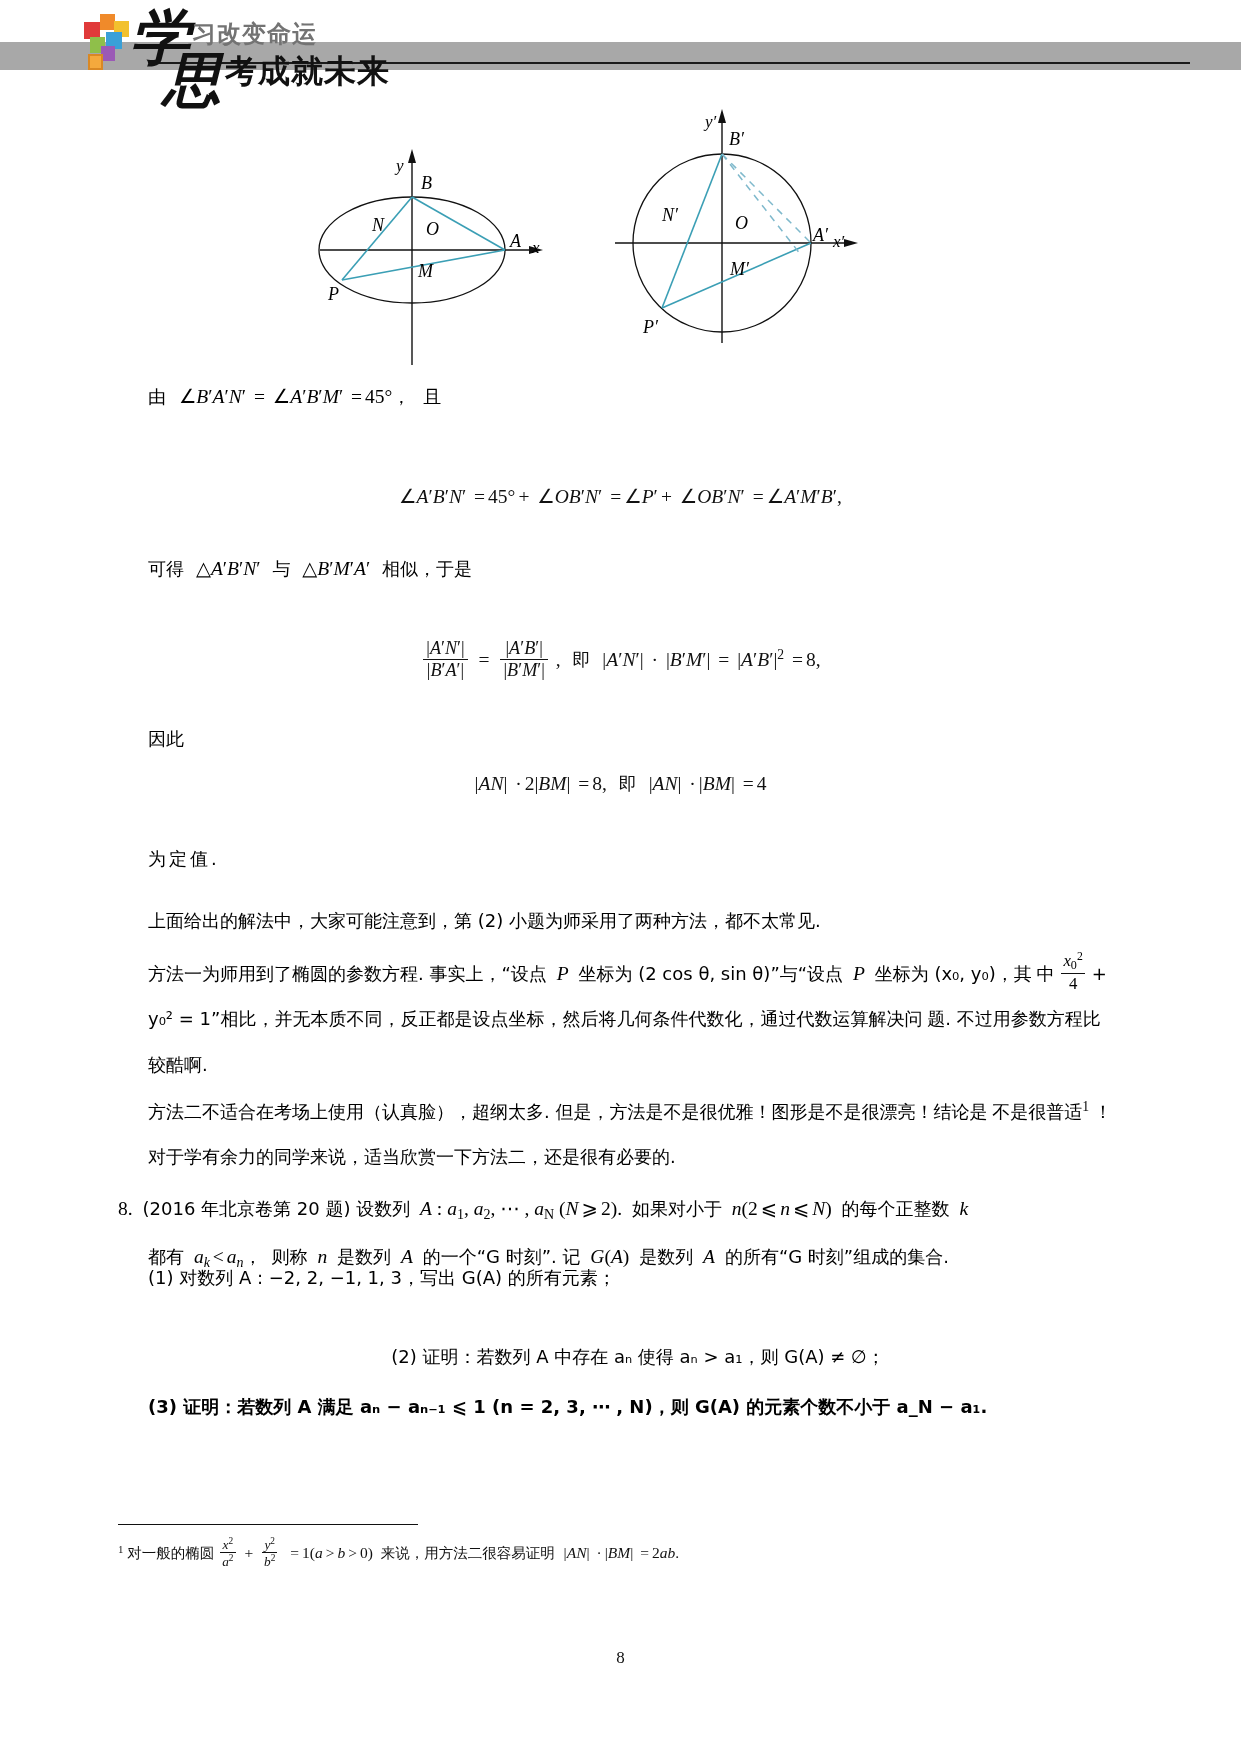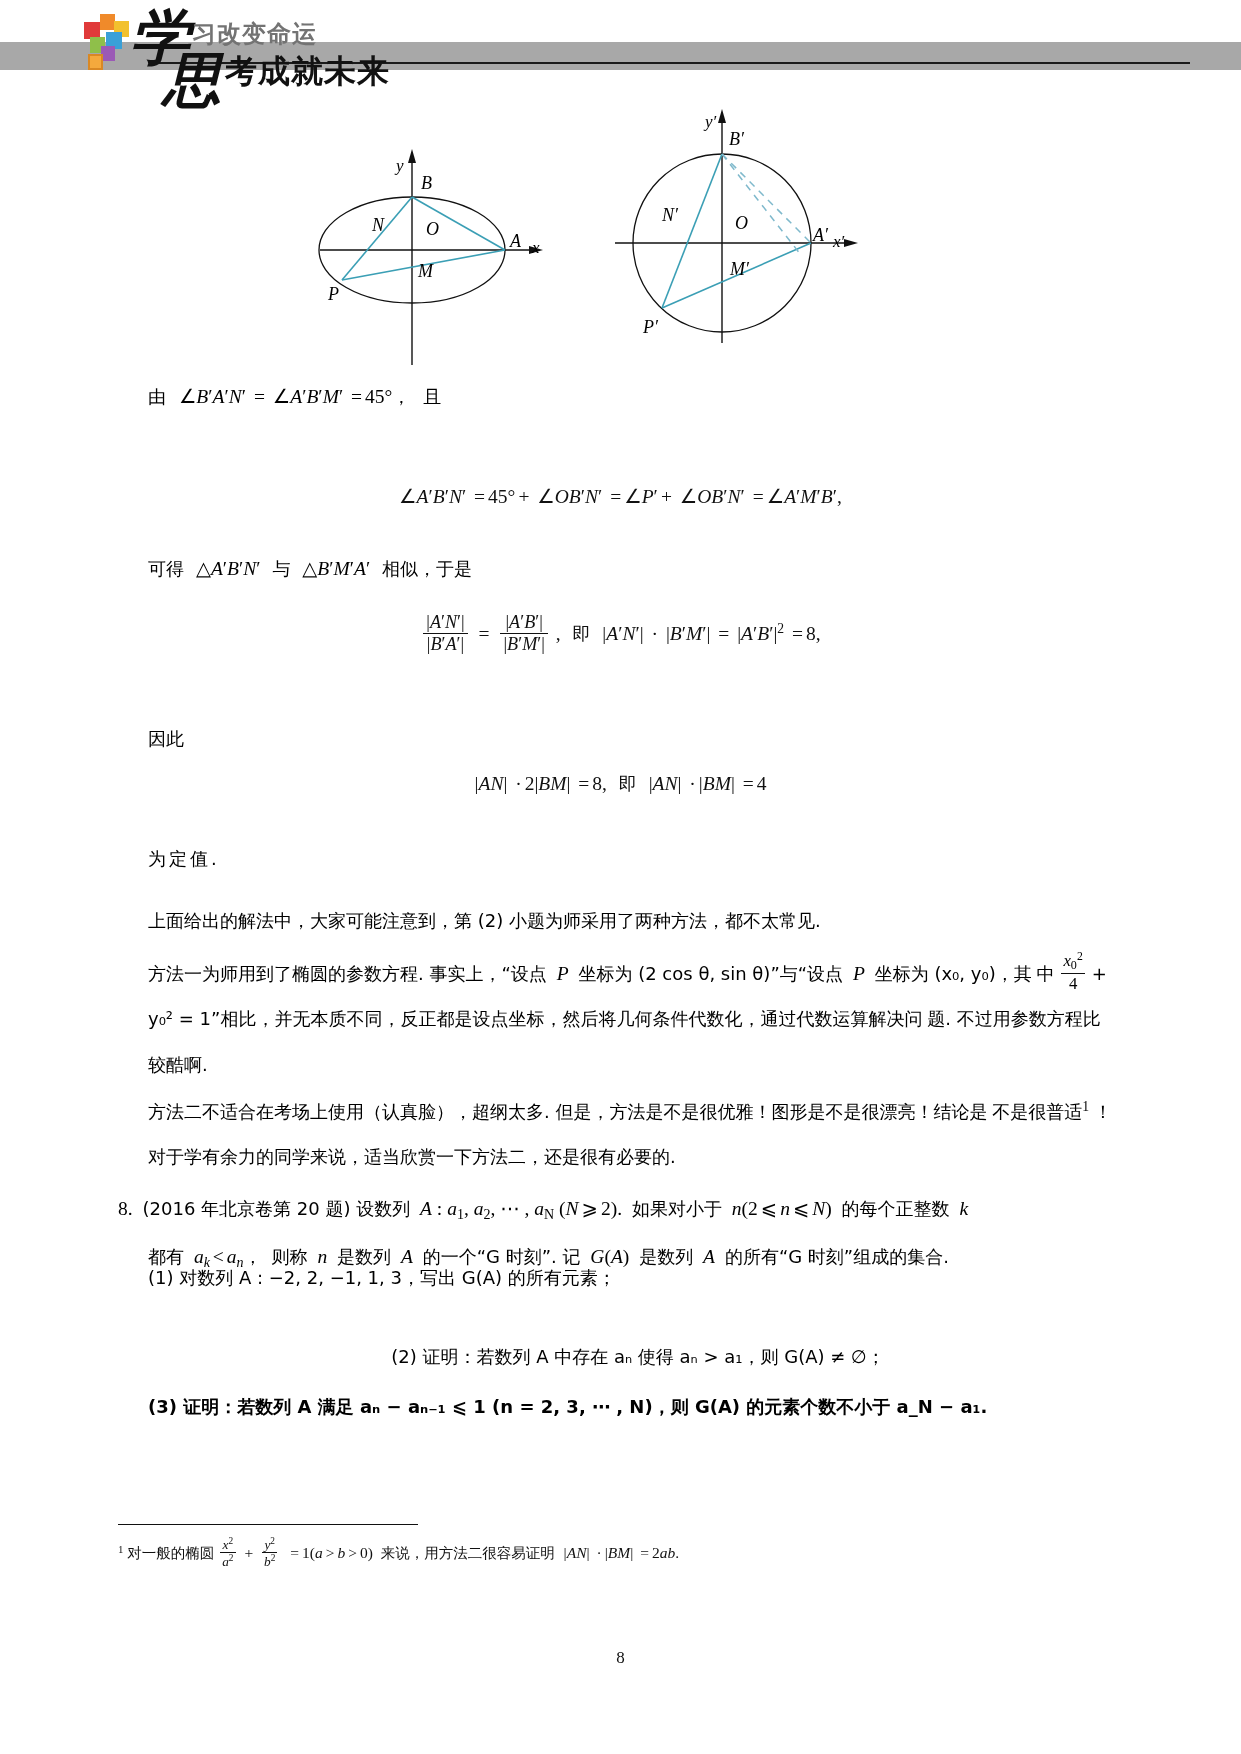--- a/index.html
+++ b/index.html
@@ -221,21 +221,21 @@
     <span style="margin:0 7px;">
       <span class="mn">△</span><span class="mi">A</span><span class="mn">′</span><span class="mi">B</span><span class="mn">′</span><span class="mi">N</span><span class="mn">′</span>
     </span>
     <span class="cjk">与</span>
     <span style="margin:0 7px;">
       <span class="mn">△</span><span class="mi">B</span><span class="mn">′</span><span class="mi">M</span><span class="mn">′</span><span class="mi">A</span><span class="mn">′</span>
     </span>
     <span class="cjk">相似，于是</span>
   </div>
 
-  <div class="disp" style="position:absolute; left:0; top:522px; width:1241px;">
+  <div class="disp" style="position:absolute; left:0; top:548px; width:1241px;">
     <span class="frac">
       <span class="num"><span class="mn">|</span><span class="mi">A</span><span class="mn">′</span><span class="mi">N</span><span class="mn">′|</span></span>
       <span class="den"><span class="mn">|</span><span class="mi">B</span><span class="mn">′</span><span class="mi">A</span><span class="mn">′|</span></span>
     </span>
     <span class="op">=</span>
     <span class="frac">
       <span class="num"><span class="mn">|</span><span class="mi">A</span><span class="mn">′</span><span class="mi">B</span><span class="mn">′|</span></span>
       <span class="den"><span class="mn">|</span><span class="mi">B</span><span class="mn">′</span><span class="mi">M</span><span class="mn">′|</span></span>
     </span>
     <span class="mn">,</span>

